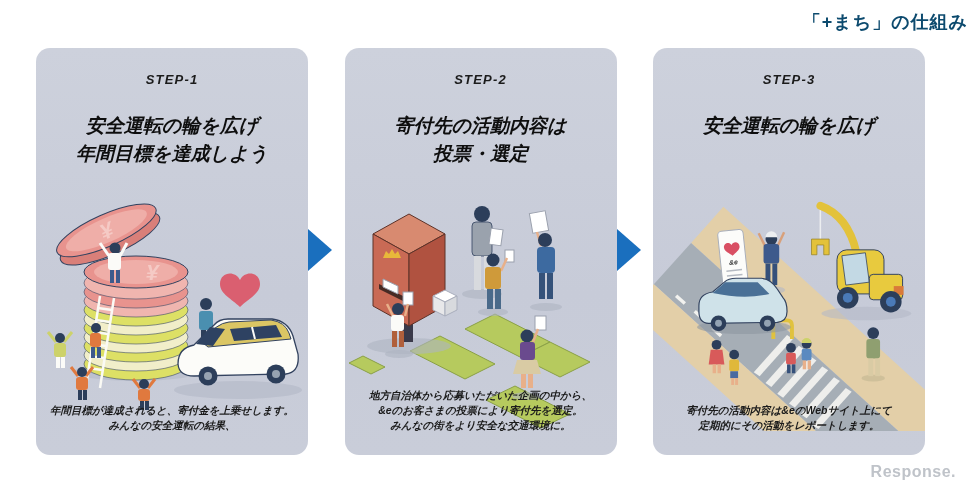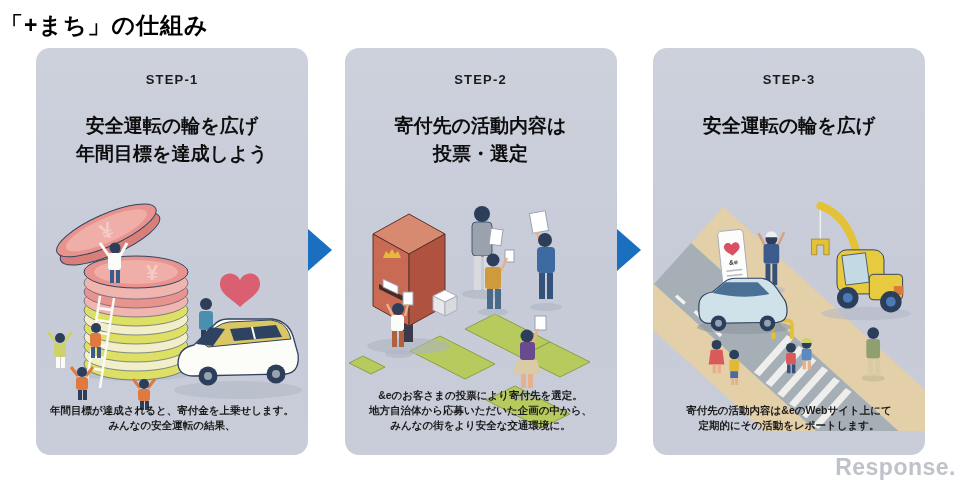--- a/index.html
+++ b/index.html
@@ -1,30 +1,31 @@
 <!DOCTYPE html>
 <html><head>
 <meta charset="utf-8">
 <style>
   html,body{margin:0;padding:0;background:#ffffff;}
   #canvas{
     position:relative;width:968px;height:489px;background:#ffffff;overflow:hidden;
     font-family:"Liberation Sans","DejaVu Sans",sans-serif;color:#111;
   }
   .page-title{
-    position:absolute;top:10px;left:0;width:100%;text-align:left;
-    font-size:23px;font-weight:700;letter-spacing:1px;color:#000000;
+    position:absolute;top:10px;left:0;width:100%;text-align:right;
+    font-size:18px;font-weight:700;letter-spacing:1px;color:#0c4a6e;
   }
   .cards-row{
     position:absolute;left:36px;top:48px;width:889px;height:407px;
     display:flex;align-items:stretch;
   }
   .step-card{
     flex:0 0 272px;position:relative;border-radius:14px;
     background:linear-gradient(180deg,#cdd1dc 0%,#c7cbd8 60%,#c9cdd9 100%);
+    font-style:italic;
   }
   .gap{flex:0 0 36.5px;position:relative;}
   .arrow{
     position:absolute;left:0;top:181px;width:0;height:0;
     border-top:21px solid transparent;border-bottom:21px solid transparent;
     border-left:24px solid #1a6fbe;
   }
   .step-label{
     position:absolute;top:24px;left:0;width:100%;text-align:center;
     font-size:13px;font-weight:700;letter-spacing:1.2px;color:#1b1b1b;
@@ -35,21 +36,21 @@
   }
   .step-heading span{display:block;}
   .illus{position:absolute;left:0;top:148px;width:272px;height:235px;}
   .step-caption{
     position:absolute;bottom:22px;left:0;width:100%;text-align:center;
     font-size:10.5px;font-weight:700;line-height:15px;color:#1b1b1b;z-index:2;
   }
   .step-caption span{display:block;}
   .watermark{
     position:absolute;right:12px;bottom:8px;
-    font-size:23px;font-weight:700;letter-spacing:0.5px;color:#bfc3c9;
+    font-size:16px;font-weight:700;letter-spacing:0.5px;color:#bfc3c9;
   }
 </style>
 </head>
 <body>
 
 <div id="canvas">
 
   <div class="page-title">「+まち」の仕組み</div>
 
   <div class="cards-row">
@@ -245,22 +246,22 @@
           <rect x="190" y="120" width="11" height="14" fill="#ffffff" stroke="#9aa0ad"></rect>
           <line x1="188" y1="146" x2="193" y2="133" stroke="#e8b08a" stroke-width="2.5"></line>
           <circle cx="182" cy="140" r="6.5" fill="#2c3e5a"></circle>
           <rect x="175" y="146" width="15" height="18" rx="3" fill="#6a4a8e"></rect>
           <polygon points="172,164 192,164 196,178 168,178" fill="#d9cba4"></polygon>
           <rect x="176" y="178" width="5" height="14" fill="#e8b08a"></rect>
           <rect x="183" y="178" width="5" height="14" fill="#e8b08a"></rect>
         </g>
       </svg>
       <div class="step-caption">
+        <span>地方自治体から応募いただいた企画の中から、</span>
         <span>&amp;eのお客さまの投票により寄付先を選定。</span>
-        <span>地方自治体から応募いただいた企画の中から、</span>
         <span>みんなの街をより安全な交通環境に。</span>
       </div>
     </div>
 
     <div class="gap">
       <div class="arrow"></div>
     </div>
 
     <div class="step-card">
       <div class="step-label">STEP-3</div>

